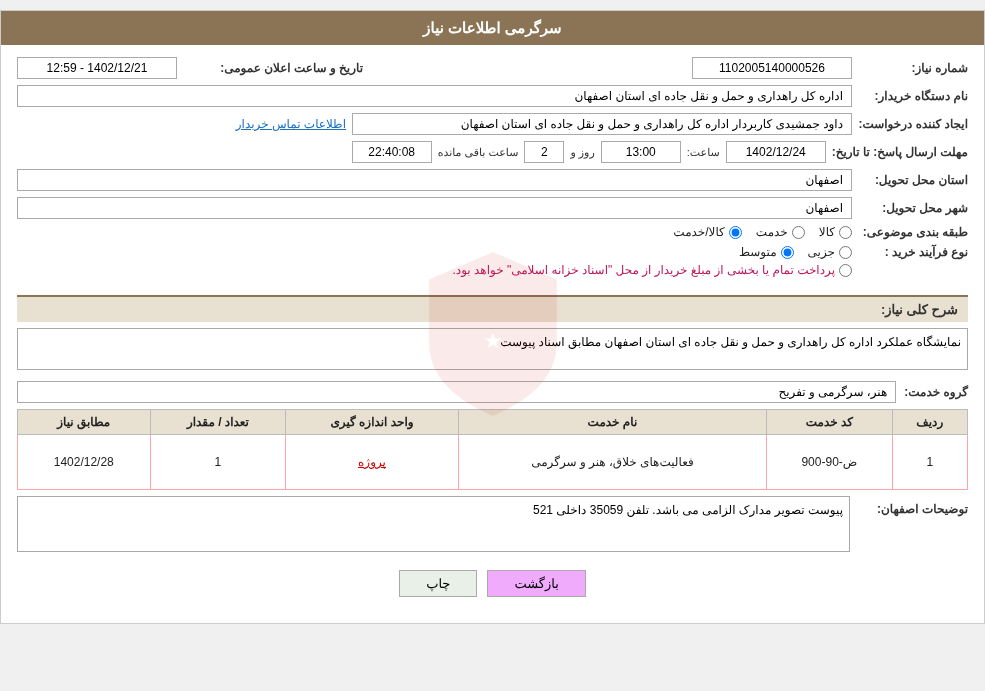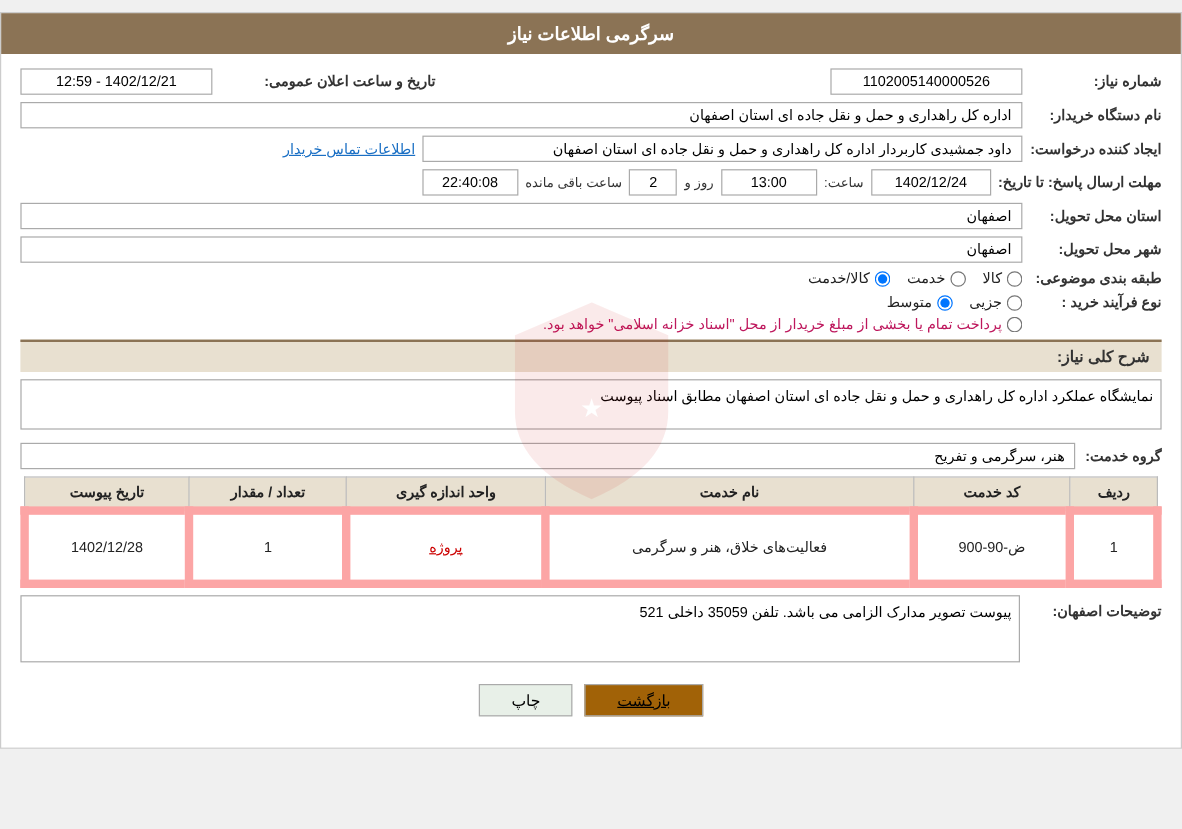--- a/index.html
+++ b/index.html
@@ -78,21 +78,21 @@
       gap: 4px;
       font-size: 12px;
     }
     .section-title {
       background: #e8e0d0;
       border-top: 2px solid #8B7355;
       padding: 5px 10px;
       font-weight: bold;
       font-size: 13px;
       color: #333;
-      margin: 6px 0 6px 0;
+      margin: 18px 0 6px 0;
     }
     .service-row {
       display: flex;
       align-items: center;
       gap: 8px;
       margin-bottom: 4px;
     }
     .group-label {
       font-weight: bold;
       font-size: 12px;
@@ -106,21 +106,21 @@
       font-size: 12px;
     }
     table th {
       background: #e8e0d0;
       border: 1px solid #bbb;
       padding: 5px 8px;
       text-align: center;
       font-weight: bold;
     }
     table td {
-      border: 7px solid #fca5a5;
+      border: 1px solid #fca5a5;
       padding: 20px 8px;
       text-align: center;
       margin-top: 32px;
     }
     .textarea-box {
       width: 100%;
       border: 1px solid #aaa;
       padding: 6px;
       font-size: 12px;
       font-family: Tahoma, Arial, sans-serif;
@@ -149,23 +149,22 @@
       font-family: Tahoma, Arial, sans-serif;
       cursor: pointer;
       border: 1px solid #aaa;
       background: #f5f5f5;
     }
     .btn-print {
       background: #e8f0e8;
       border-color: #aaa;
     }
     .btn-back {
-      background: #a16207;
+      background: #f0abfc;
       border-color: #aaa;
-      text-decoration: underline;
     }
     .watermark-area {
       position: relative;
     }
     .shield-watermark {
       position: absolute;
       left: 50%;
       top: 50%;
       transform: translate(-50%, -50%);
       opacity: 0.08;
@@ -286,21 +285,21 @@
     </div>
 
     <table>
       <thead>
         <tr>
           <th>ردیف</th>
           <th>کد خدمت</th>
           <th>نام خدمت</th>
           <th>واحد اندازه گیری</th>
           <th>تعداد / مقدار</th>
-          <th>تاریخ پیوست</th>
+          <th>مطابق نیاز</th>
         </tr>
       </thead>
       <tbody id="services-tbody">
       <tr>
       <td>1</td>
       <td>ض-90-900</td>
       <td>فعالیت‌های خلاق، هنر و سرگرمی</td>
       <td style="color:#c00; text-decoration:underline; cursor:pointer;">پروژه</td>
       <td>1</td>
       <td>1402/12/28</td>

